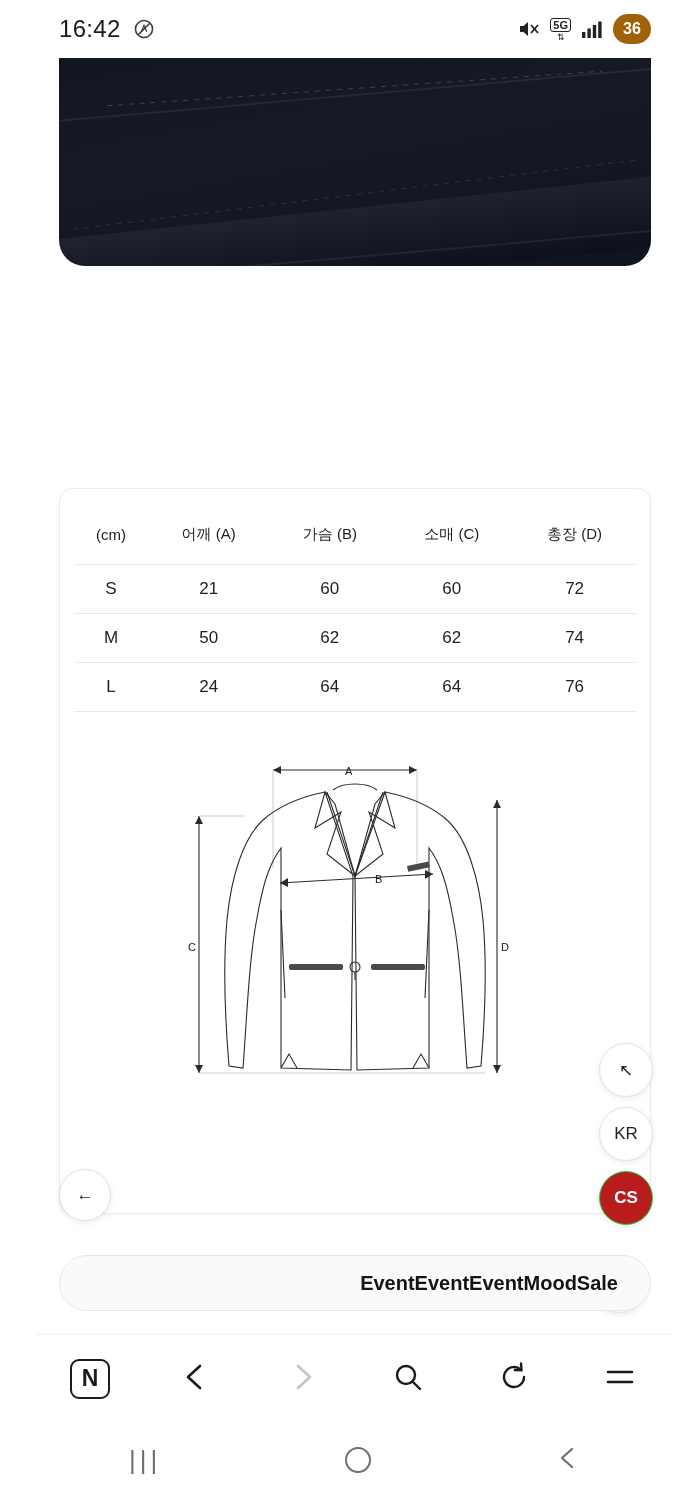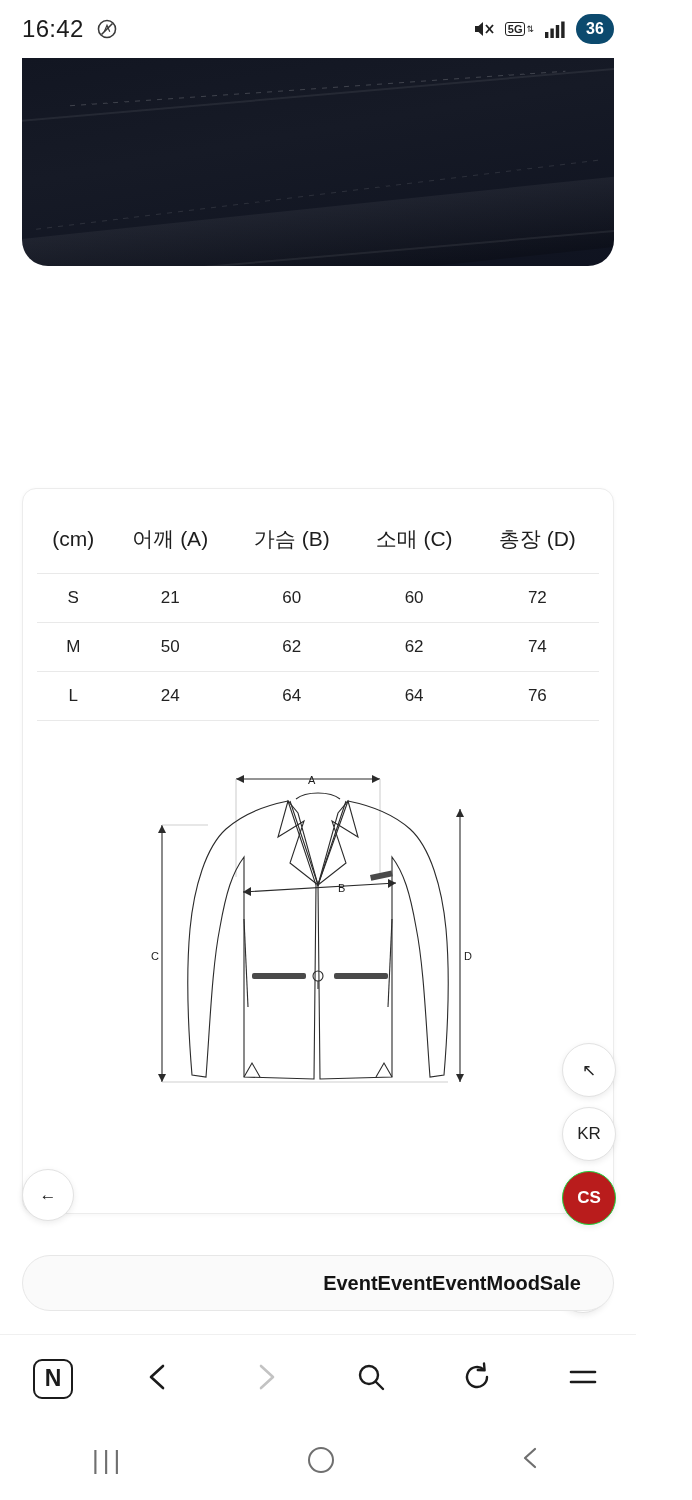--- a/index.html
+++ b/index.html
@@ -8,44 +8,45 @@
     height: 1500px;
     background: #ffffff;
     font-family: "Liberation Sans", sans-serif;
     overflow: hidden;
   }
   .phone {
     position: relative;
     width: 636px;
     height: 1500px;
     background: #ffffff;
+    margin-left: 37px;
   }
 
   
   .statusbar {
     position: absolute; top: 0; left: 0; right: 0; height: 58px;
     display: flex; align-items: center; justify-content: space-between;
     padding: 0 22px;
     background: #ffffff;
   }
   .status-left { display: flex; align-items: center; gap: 12px; }
   .clock { font-size: 24px; color: #1b1b1b; letter-spacing: .3px; }
   .status-right { display: flex; align-items: center; gap: 10px; }
   .icon-svg { display: block; }
   .batt-pill {
-    width: 38px; height: 30px; border-radius: 15px; background: #0c4a6e;
+    width: 38px; height: 30px; border-radius: 15px; background: #a16207;
     color: #fff; font-size: 16px; display: flex; align-items: center;
     justify-content: center; font-weight: 600;
   }
   .net-5g {
     font-size: 11px; font-weight: 700; color: #222;
     border: 1.6px solid #222; border-radius: 3px; padding: 0 2px;
     line-height: 12px;
   }
-  .net-5g-wrap { display:flex; flex-direction:row; align-items:center; gap:1px; }
+  .net-5g-wrap { display:flex; flex-direction:column; align-items:center; gap:1px; }
   .arrows { font-size: 9px; line-height: 8px; color: #222; }
 
   
   .content {
     position: absolute; top: 58px; left: 0; right: 0; bottom: 0;
     background: #ffffff;
     overflow: hidden;
   }
 
   .photo {
@@ -94,21 +95,21 @@
     width: 100%;
     border-collapse: collapse;
     font-size: 17px;
     color: #222;
   }
   table.size-table th {
     font-weight: 400;
     padding: 10px 4px 20px;
     text-align: center;
     color: #1d1d1d;
-    font-size: 21px;
+    font-size: 15px;
   }
   table.size-table td {
     text-align: center;
     padding: 14px 4px;
     border-top: 1px solid #e9e9e9;
     font-size: 17px;
     color: #222;
   }
   table.size-table tbody tr:last-child td { border-bottom: 1px solid #e9e9e9; }
 

